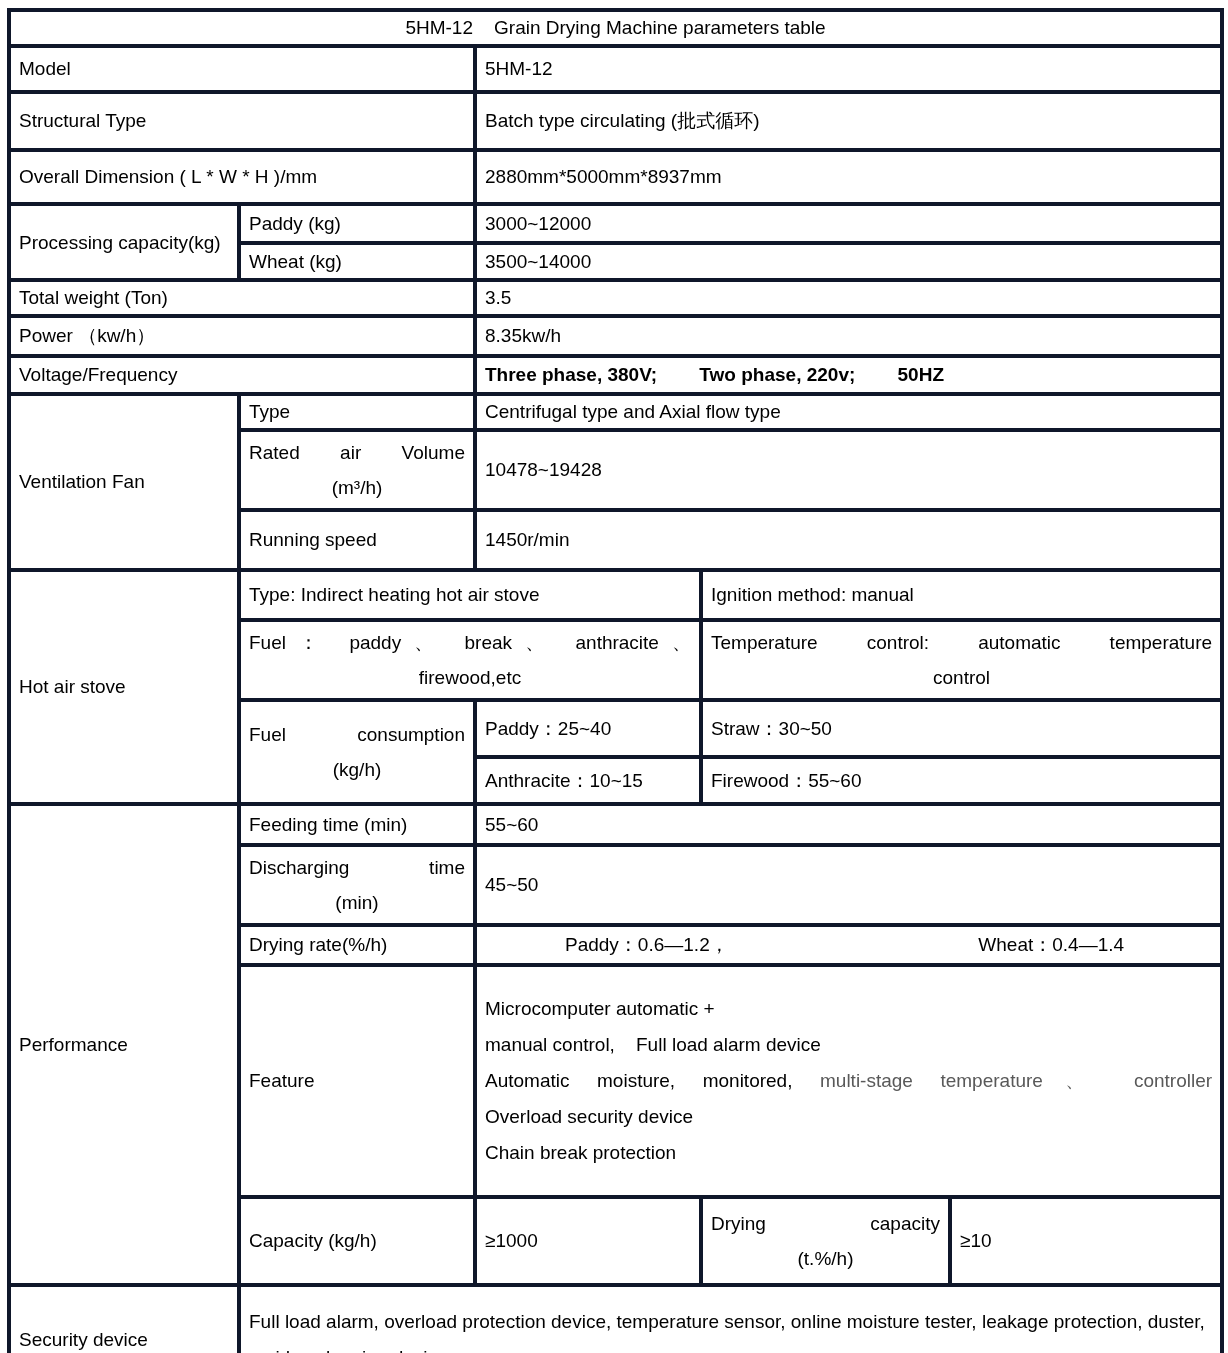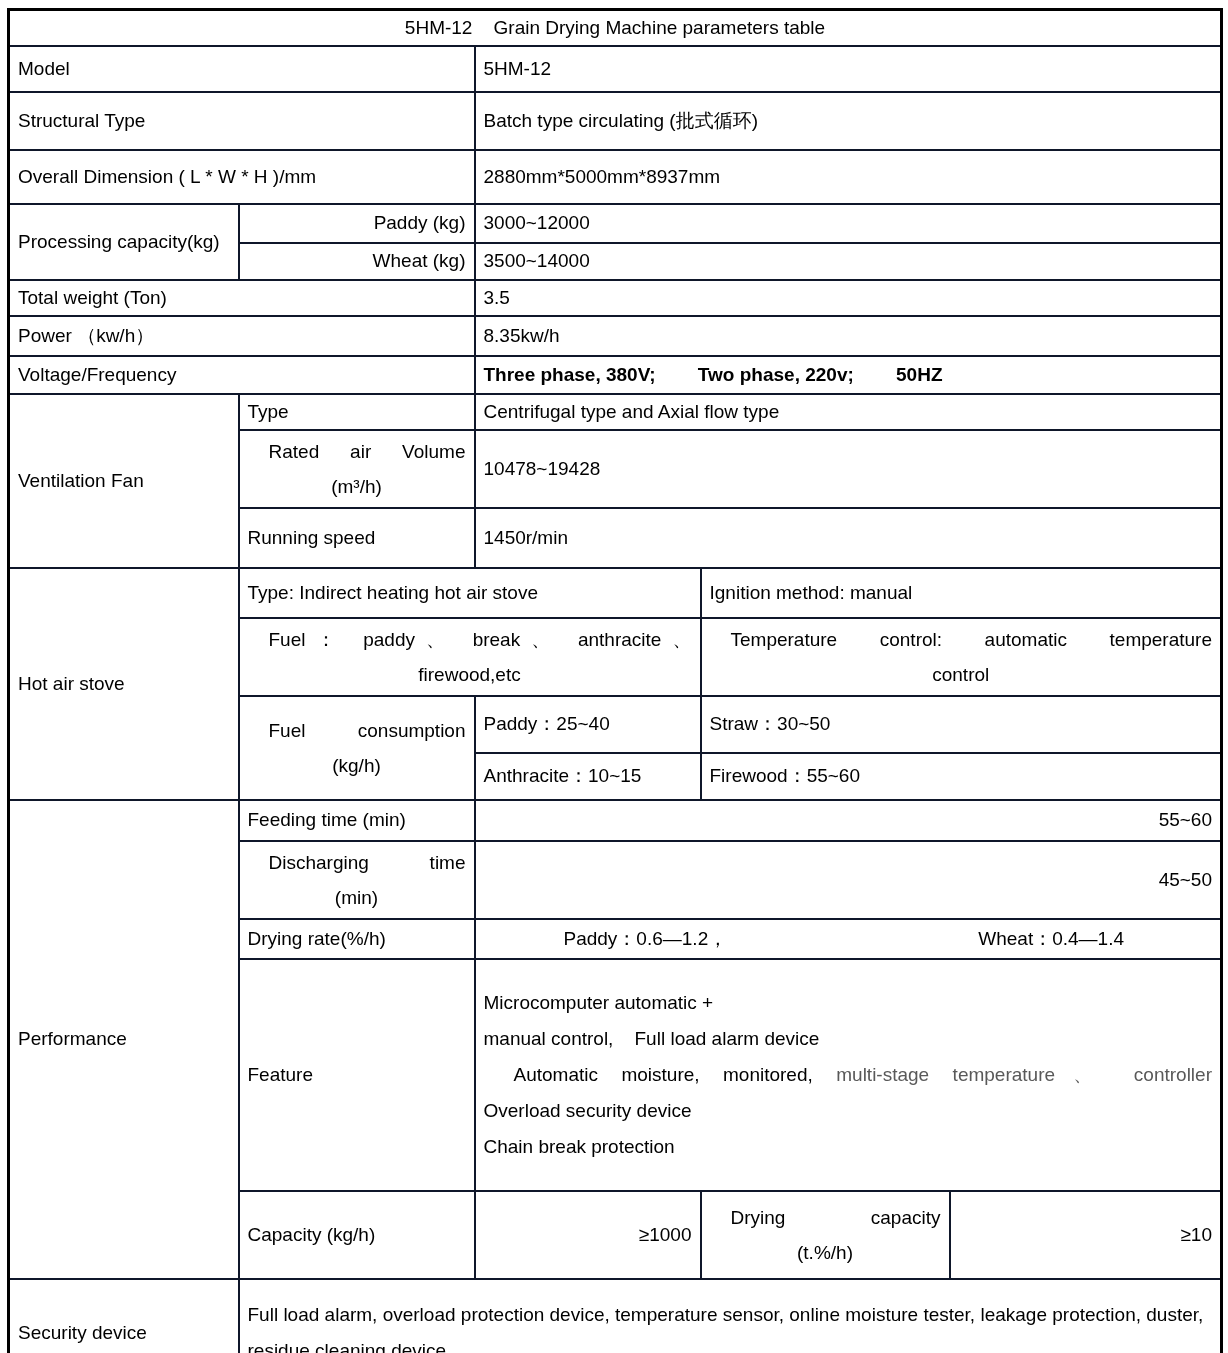--- a/index.html
+++ b/index.html
@@ -17,44 +17,43 @@
   table.params {
     border-collapse: collapse;
     table-layout: fixed;
     width: 1213px;
     border: 3px solid #000000;
     font-family: "Liberation Sans", "DejaVu Sans", sans-serif;
     font-size: 19px;
     color: #000000;
   }
   table.params td {
-    border: 2px solid #0f172a;
+    border: 4px solid #0f172a;
     padding: 3px 8px;
     vertical-align: middle;
     overflow: hidden;
   }
-  .center { text-align: right; }
+  .center { text-align: left; }
   .pre { white-space: pre-wrap; font-weight: bold; }
   
   .jline {
     display: block;
     text-align: justify;
     text-align-last: justify;
     line-height: 35px;
-    margin-left: 21px;
   }
   .l2 {
     display: block;
     text-align: center;
     line-height: 35px;
   }
   .wrap2 { line-height: 35px; }
   .feature-cell { padding: 22px 11px 22px 11px; }
   .fline { display: block; line-height: 36px; white-space: pre-wrap; }
-  .fline-just { text-align: justify; text-align-last: justify; margin-left: 30px; }
+  .fline-just { text-align: justify; text-align-last: justify; }
   .muted { color: #595959; }
   .drying-vals {
     display: flex;
     justify-content: space-between;
     padding: 0 88px 0 80px;
   }
   .security-val { line-height: 36px; padding-left: 11px; }
   .title-cell { text-align: center; white-space: pre-wrap; }
 </style>
 </head>

